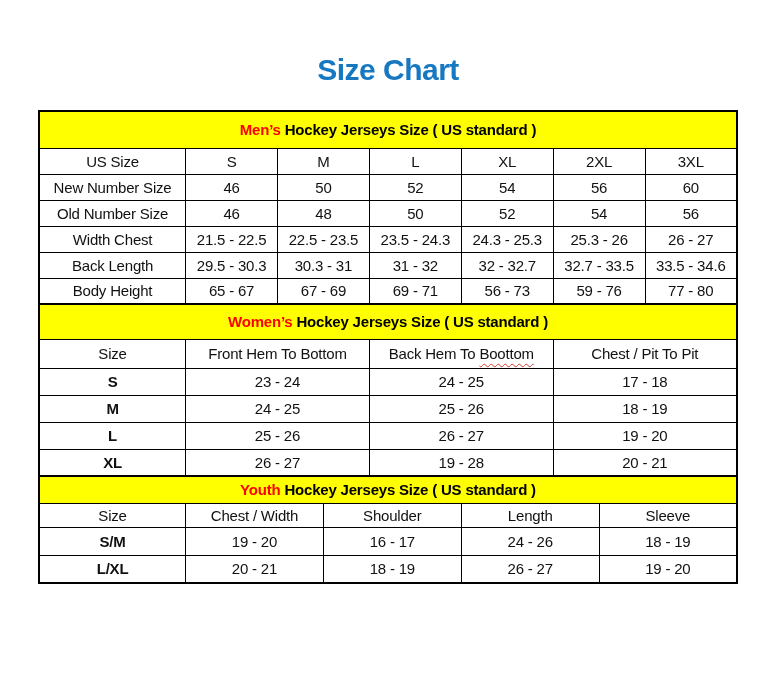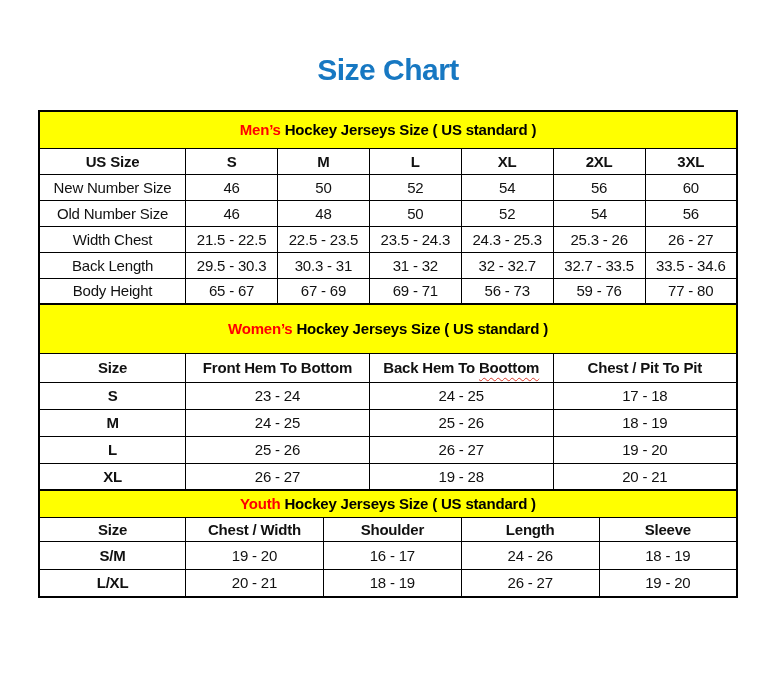--- a/index.html
+++ b/index.html
@@ -49,30 +49,30 @@
     overflow: hidden;
   }
   .band {
     background: var(--band-yellow, #FFFF00);
     font-size: 17px;
     font-weight: bold;
     letter-spacing: 0.2px;
   }
   .band-accent { color: var(--accent-red, #FF0000); }
   .band-rest   { color: #000000; }
-  .col-header  { font-weight: bold; }
+  .col-header  { font-weight: normal; }
   .row-label   { font-weight: bold; }
   .mens .row-label { font-weight: normal; }
   .cell { font-weight: normal; }
 
   
   .mens   .band-row   { height: 37px; }
   .mens   .header-row { height: 26px; }
   .mens   .data-row   { height: 26px; }
-  .womens .band-row   { height: 49px; }
+  .womens .band-row   { height: 35px; }
   .womens .header-row { height: 29px; }
   .womens .data-row   { height: 27px; }
   .youth  .band-row   { height: 27px; margin-top: 35px; }
   .youth  .header-row { height: 24px; }
   .youth  .data-row   { height: 28px; }
 
   
   .mens   col.first-col { width: 21%; }
   .mens   col.data-col  { width: 13.1666%; }
   .womens col.first-col { width: 21%; }

